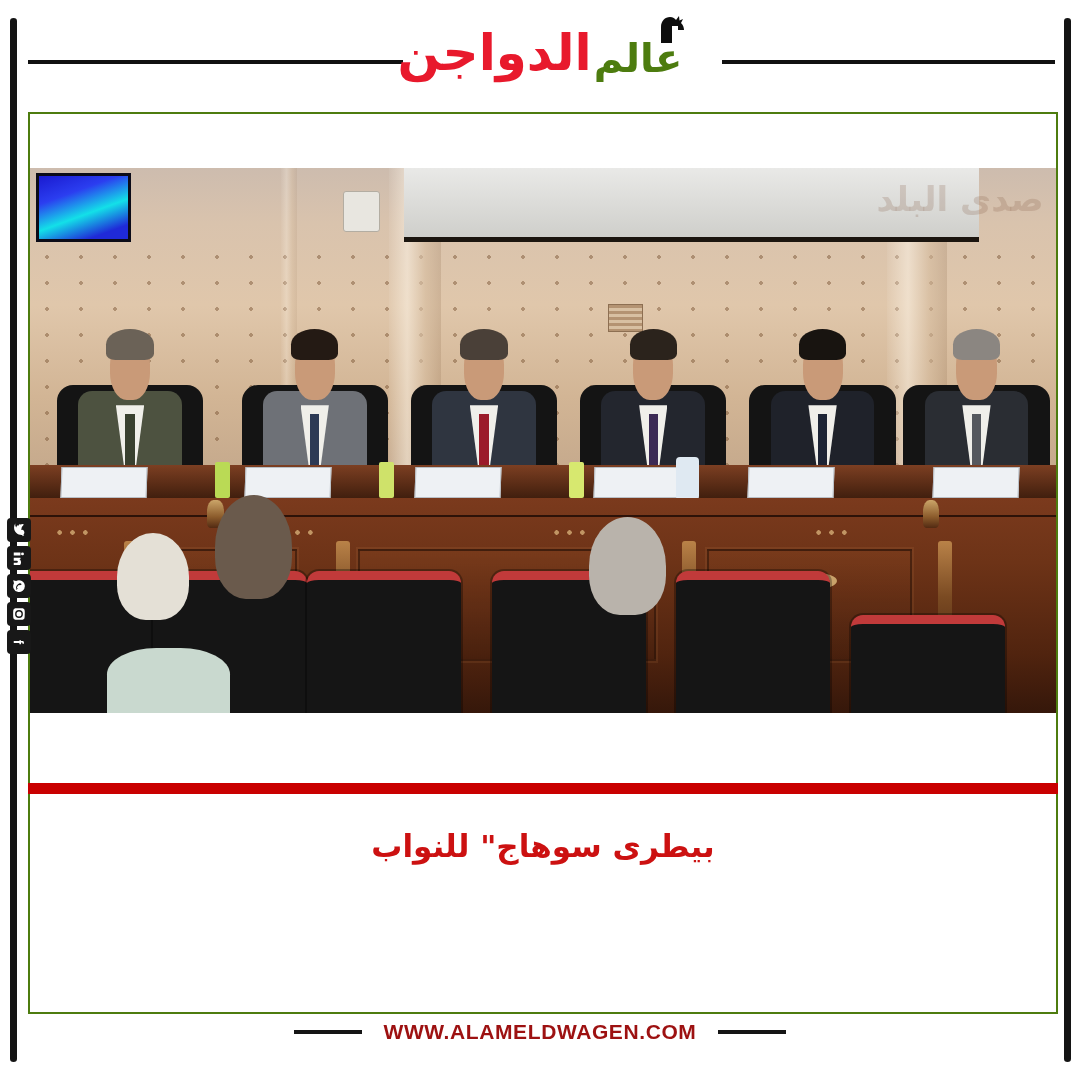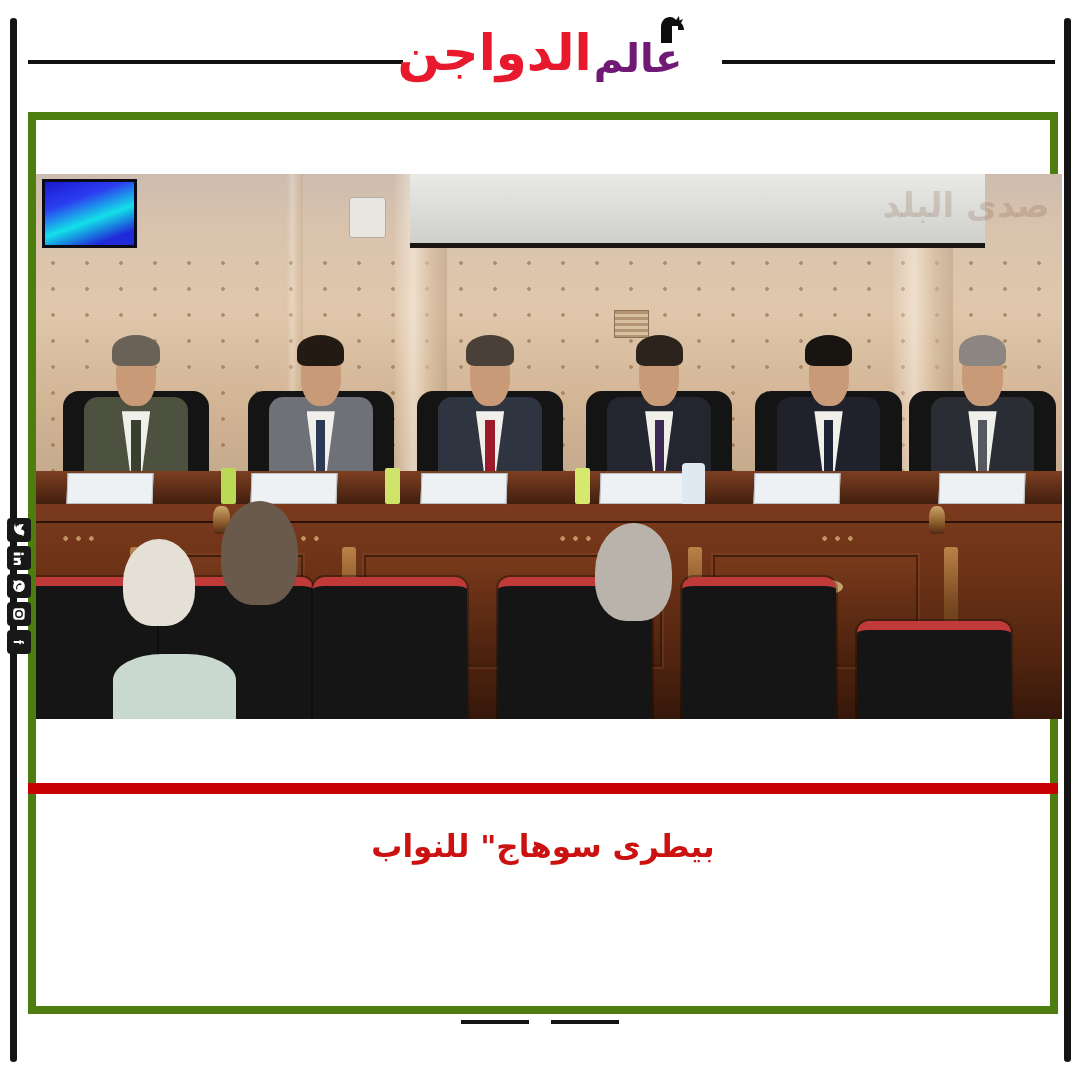--- a/index.html
+++ b/index.html
@@ -69,21 +69,21 @@
     font-weight: 700;
     color: #E8192C;
     line-height: 1;
     letter-spacing: -1px;
     direction: rtl;
   }
   .logo-ar-black {
     font-family: "DejaVu Sans", "Liberation Sans", sans-serif;
     font-size: 40px;
     font-weight: 700;
-    color: #701a75;
+    color: #4d7c0f;
     line-height: 1;
     direction: rtl;
     position: relative;
     padding-top: 14px;
   }
   #chicken {
     position: absolute;
     right: -4px;
     top: -10px;
   }
@@ -96,21 +96,21 @@
     font-family: "Liberation Sans", sans-serif;
   }
 
   
   #frame {
     position: absolute;
     left: 28px;
     top: 112px;
     width: 1030px;
     height: 902px;
-    border: 8px solid #4d7c0f;
+    border: 2px solid #4d7c0f;
     background: #ffffff;
   }
 
   
   #photo {
     position: absolute;
     left: 0px;
     top: 54px;
     width: 1026px;
     height: 545px;
@@ -522,20 +522,21 @@
   </div>
 
   <div id="redbar"></div>
 
   <div id="headline">
     <div class="hl-line1">بيطرى سوهاج" للنواب</div>
   </div>
 
   <div id="footer">
     <div class="fline"></div>
+    <div id="footer-url">WWW.ALAMELDWAGEN.COM</div>
     <div class="fline"></div>
   </div>
 
   <div id="social">
     <div class="sicon">
       <svg viewBox="0 0 24 24">
           <path d="M23 4.9a9 9 0 0 1-2.6.7 4.5 4.5 0 0 0 2-2.5 9 9 0 0 1-2.9 1.1 4.5 4.5 0 0 0-7.7 4.1A12.8 12.8 0 0 1 2.5 3.6a4.5 4.5 0 0 0 1.4 6 4.4 4.4 0 0 1-2-.6 4.5 4.5 0 0 0 3.6 4.4 4.5 4.5 0 0 1-2 .1 4.5 4.5 0 0 0 4.2 3.1A9 9 0 0 1 1 18.5a12.7 12.7 0 0 0 6.9 2c8.3 0 12.8-6.9 12.8-12.8v-.6A9 9 0 0 0 23 4.9z"></path>
         </svg>
     </div>
     <div class="sicon">

